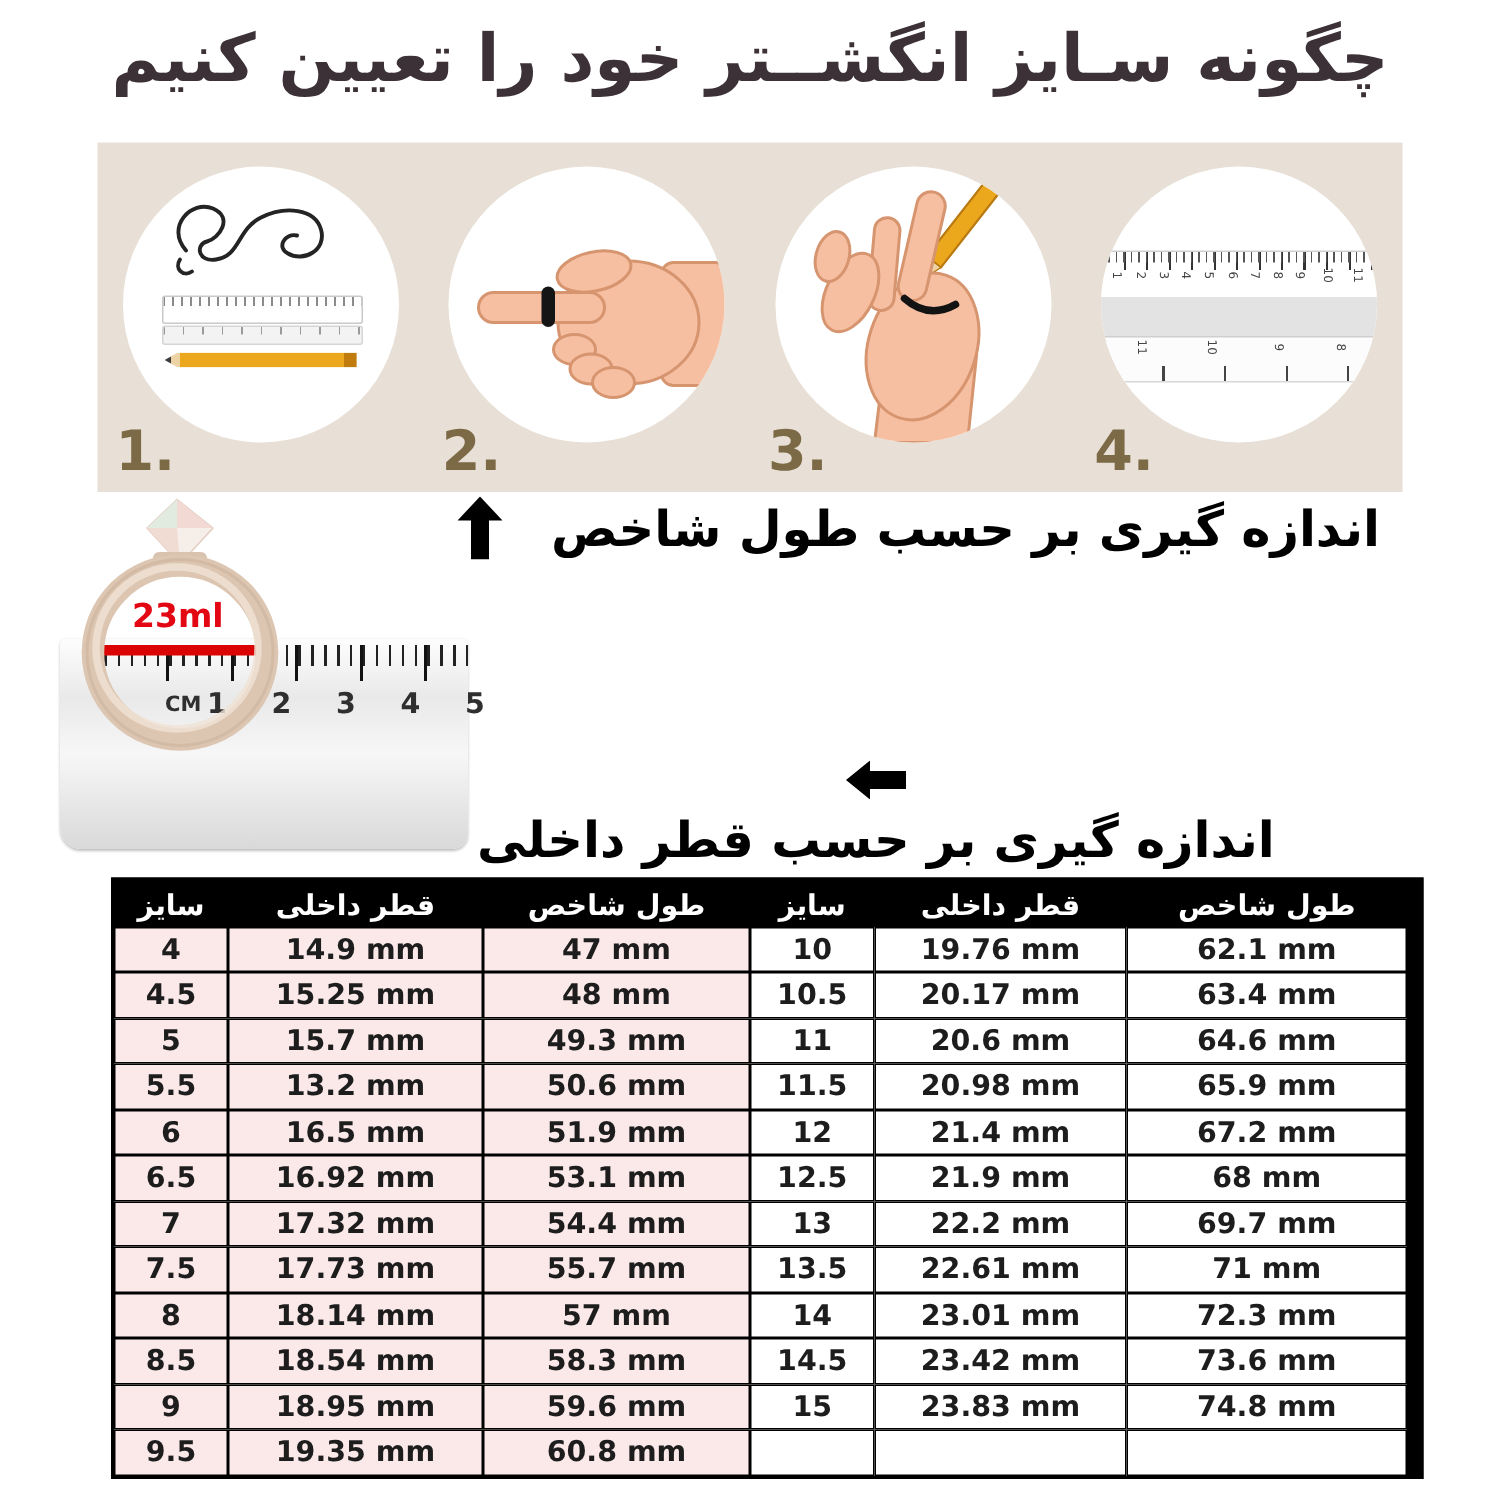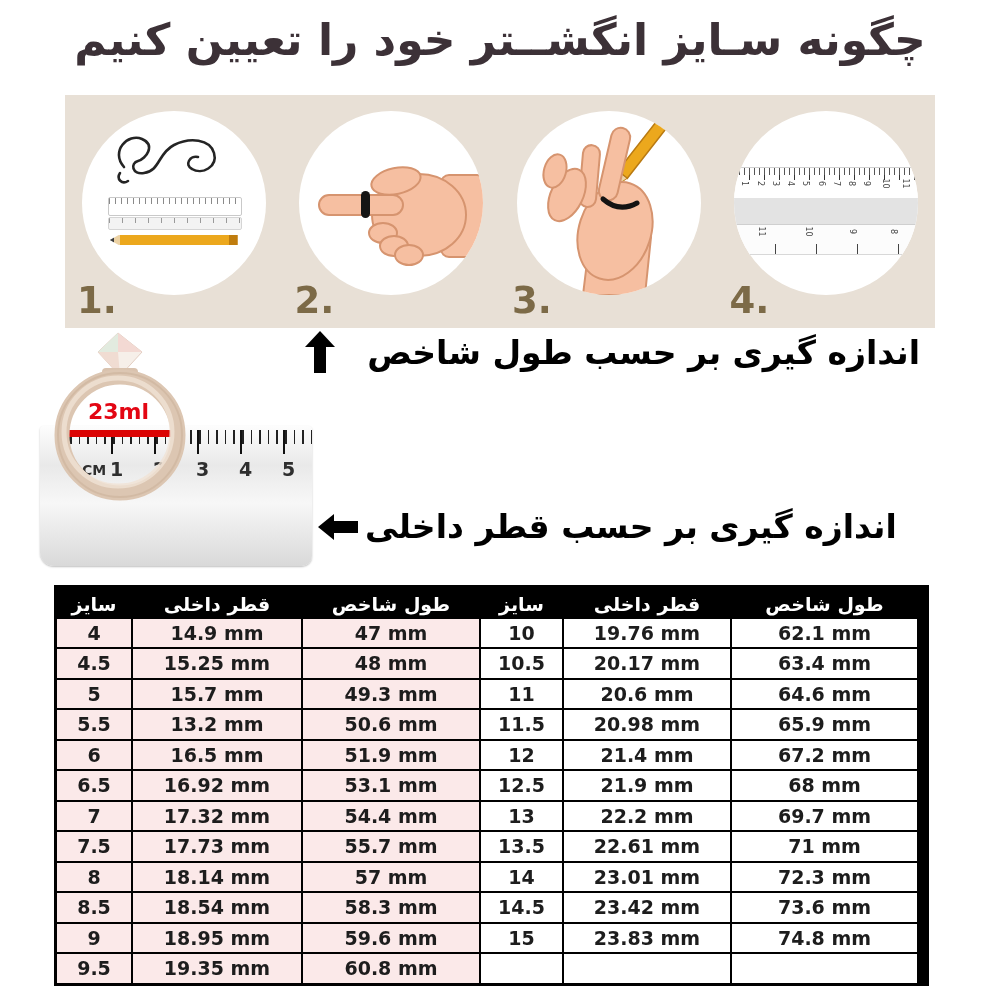--- a/index.html
+++ b/index.html
@@ -46,42 +46,42 @@
     background-image:repeating-linear-gradient(90deg,#444 0 1.4px,transparent 1.4px 41px);
     background-size:100% 10px;background-repeat:no-repeat;background-position:bottom;}
   .r4-nums2{position:absolute;top:116px;left:0;width:184px;display:flex;justify-content:space-between;
     padding:0 22px;box-sizing:border-box;}
   .r4-nums2 span{font-size:8px;color:#444;transform:rotate(90deg);}
 
   
   .caption{position:absolute;display:flex;align-items:center;gap:7px;
            font-size:33px;font-weight:bold;color:#000;white-space:nowrap;}
   .caption-1{top:331px;right:80px;gap:32px;}
-  .caption-2{top:507px;left:318px;}
+  .caption-2{top:507px;left:318px;flex-direction:column;}
 
   
   .big-ruler{position:absolute;left:40px;top:426px;width:272px;height:140px;z-index:1;
     background:linear-gradient(180deg,#fdfdfd 0%,#e9e9e9 28%,#f7f7f7 55%,#d9d9d9 100%);
     border-radius:4px 4px 10px 14px;box-shadow:0 1px 2px rgba(0,0,0,.25);
     background-image:
       repeating-linear-gradient(90deg,#222 0 1.6px,transparent 1.6px 8.6px),
       repeating-linear-gradient(90deg,#111 0 2px,transparent 2px 43px),
       linear-gradient(180deg,#fdfdfd 0%,#e9e9e9 28%,#f7f7f7 55%,#d9d9d9 100%);
     background-size:242px 14px,242px 24px,100% 100%;
     background-position:30px 4px,28px 4px,0 0;background-repeat:no-repeat;}
   .ruler-nums{position:absolute;left:40px;top:458px;width:272px;height:24px;z-index:2;}
-  .ruler-nums span{position:absolute;font-size:19px;font-weight:bold;color:#2f2f2f;}
+  .ruler-nums span{position:absolute;font-size:19px;font-weight:bold;color:#2f2f2f;margin-left:28px;}
   .ruler-cm{left:42px;font-size:14px !important;top:4px;}
   .rn-1{left:70px;} .rn-2{left:113px;} .rn-3{left:156px;} .rn-4{left:199px;} .rn-5{left:242px;}
   .red-line{position:absolute;left:66px;top:430px;width:106px;height:7px;background:#db0404;z-index:3;}
   .red-label{position:absolute;left:88px;top:399px;color:#e30613;font-size:22px;font-weight:bold;z-index:3;}
   .ring-svg{position:absolute;left:48px;top:330px;z-index:4;}
 
   
-  .size-table{position:absolute;left:54px;top:585px;width:875px;border:2.5px solid #000;
+  .size-table{position:absolute;left:74px;top:585px;width:875px;border:2.5px solid #000;
     box-sizing:border-box;display:grid;
     grid-template-columns:76px 170px 178px 83px 168px 187px;
     grid-auto-rows:30.5px;background:#000;}
   .th{background:#000;color:#fff;font-size:19px;letter-spacing:2px;direction:rtl;
     display:flex;align-items:center;justify-content:center;height:34px;font-weight:bold;}
   .td{background:#fff;border:1.2px solid #000;display:flex;align-items:center;justify-content:center;
     font-size:19px;font-weight:bold;color:#1d1d1d;}
   .pink{background:#fbe9e9;}
 </style>
 </head>

